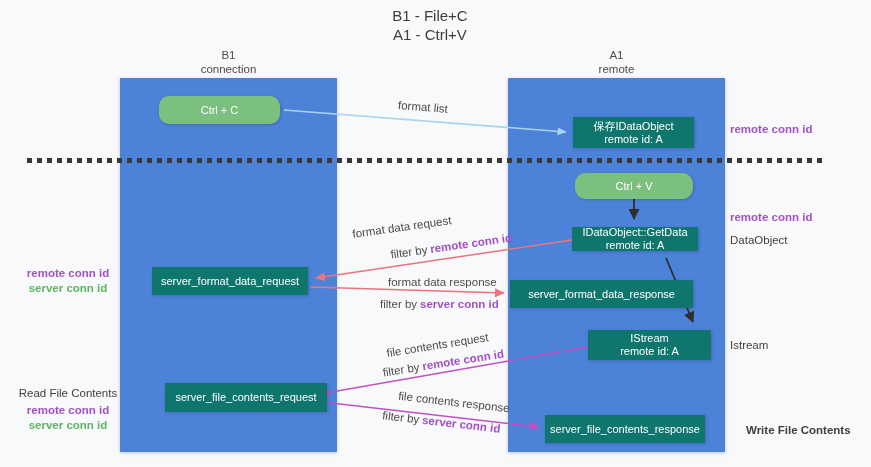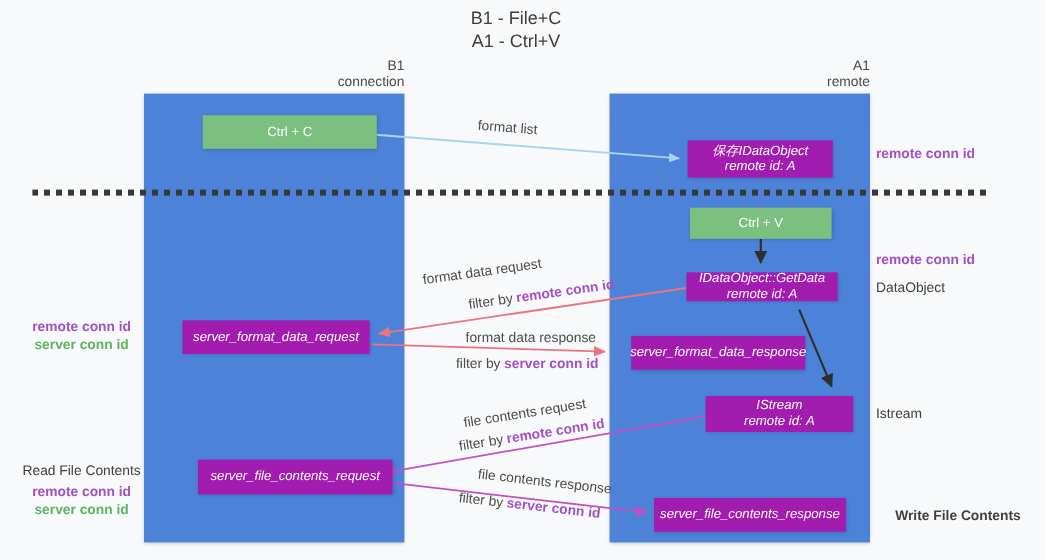--- a/index.html
+++ b/index.html
@@ -11,37 +11,37 @@
   .title {
     position:absolute; top:6px; left:285px; width:290px;
     text-align:center; font-size:15px; line-height:19px; color:#3d3d3d;
   }
   .lane {
     position:absolute; top:78px; width:217px; height:374px;
     background:#4d82d9; box-shadow:0 1px 3px rgba(70,100,160,.35);
     z-index:1;
   }
   .lane-title {
-    position:absolute; top:48px; width:217px; text-align:right;
+    position:absolute; top:48px; width:217px; text-align:center;
     font-size:11.5px; line-height:14px; color:#4a4a4a; z-index:2;
   }
   .dashes {
     position:absolute; left:27px; top:158px; width:797px; height:5px;
     background:repeating-linear-gradient(90deg,#383838 0 5px,transparent 5px 10px);
     z-index:3;
   }
   svg.arrows { position:absolute; left:0; top:0; z-index:4; pointer-events:none; }
   .box {
     position:absolute; display:flex; flex-direction:column;
     align-items:center; justify-content:center;
     color:#fff; font-size:11px; line-height:13px; text-align:center;
     box-shadow:1px 1px 3px rgba(0,0,0,.18); z-index:5; white-space:nowrap;
   }
   .green  { background:#7cc07f; }
-  .orange { background:#a21caf;font-style:italic; }
+  .orange { background:#0f766e; }
   .flow-label {
     position:absolute; font-size:11.5px; color:#4c4c4c;
     white-space:nowrap; z-index:6;
   }
   .side-label {
     position:absolute; font-size:11.5px; color:#404040;
     white-space:nowrap; z-index:6;
   }
   .stack { line-height:15px; text-align:center; }
   .conn-purple { color:#a251c5; font-weight:bold; }
@@ -89,43 +89,43 @@
     </defs>
     <line x1="284" y1="110" x2="566" y2="132" stroke="#a9d3ee" stroke-width="1.6" marker-end="url(#ah-blue)"></line>
     <line x1="634" y1="199" x2="634" y2="219" stroke="#2e2e2e" stroke-width="1.8" marker-end="url(#ah-black)"></line>
     <line x1="666" y1="258" x2="693" y2="322" stroke="#2e2e2e" stroke-width="1.8" marker-end="url(#ah-black)"></line>
     <line x1="572" y1="240" x2="316" y2="278" stroke="#ed737e" stroke-width="1.5" marker-end="url(#ah-salmon)"></line>
     <line x1="310" y1="287" x2="504" y2="293" stroke="#ed737e" stroke-width="1.5" marker-end="url(#ah-salmon)"></line>
     <line x1="588" y1="347" x2="320" y2="394" stroke="#c44fc4" stroke-width="1.5" marker-end="url(#ah-magenta)"></line>
     <line x1="314" y1="401" x2="539" y2="427" stroke="#c44fc4" stroke-width="1.5" marker-end="url(#ah-magenta)"></line>
   </svg>
 
-  <div class="box green" style="left:169px; top:96px; width:145px; height:28px;">
+  <div class="box green" style="left:159px; top:96px; width:121px; height:28px;border-radius:10px;">
     <div>Ctrl + C</div>
   </div>
 
   <div class="box orange" style="left:573px; top:117px; width:121px; height:31px;">
     <div>保存IDataObject</div>
     <div>remote id: A</div>
   </div>
 
-  <div class="box green" style="left:575px; top:173px; width:118px; height:26px;">
+  <div class="box green" style="left:575px; top:173px; width:118px; height:26px;border-radius:11px;">
     <div>Ctrl + V</div>
   </div>
 
   <div class="box orange" style="left:572px; top:227px; width:126px; height:24px;">
     <div>IDataObject::GetData</div>
     <div>remote id: A</div>
   </div>
 
   <div class="box orange" style="left:152px; top:267px; width:156px; height:28px;">
     <div>server_format_data_request</div>
   </div>
 
-  <div class="box orange" style="left:526px; top:280px; width:145px; height:28px;justify-content:center;">
+  <div class="box orange" style="left:510px; top:280px; width:183px; height:28px;justify-content:center;">
     <div>server_format_data_response</div>
   </div>
 
   <div class="box orange" style="left:588px; top:330px; width:123px; height:30px;">
     <div>IStream</div>
     <div>remote id: A</div>
   </div>
 
   <div class="box orange" style="left:165px; top:383px; width:162px; height:29px;">
     <div>server_file_contents_request</div>

